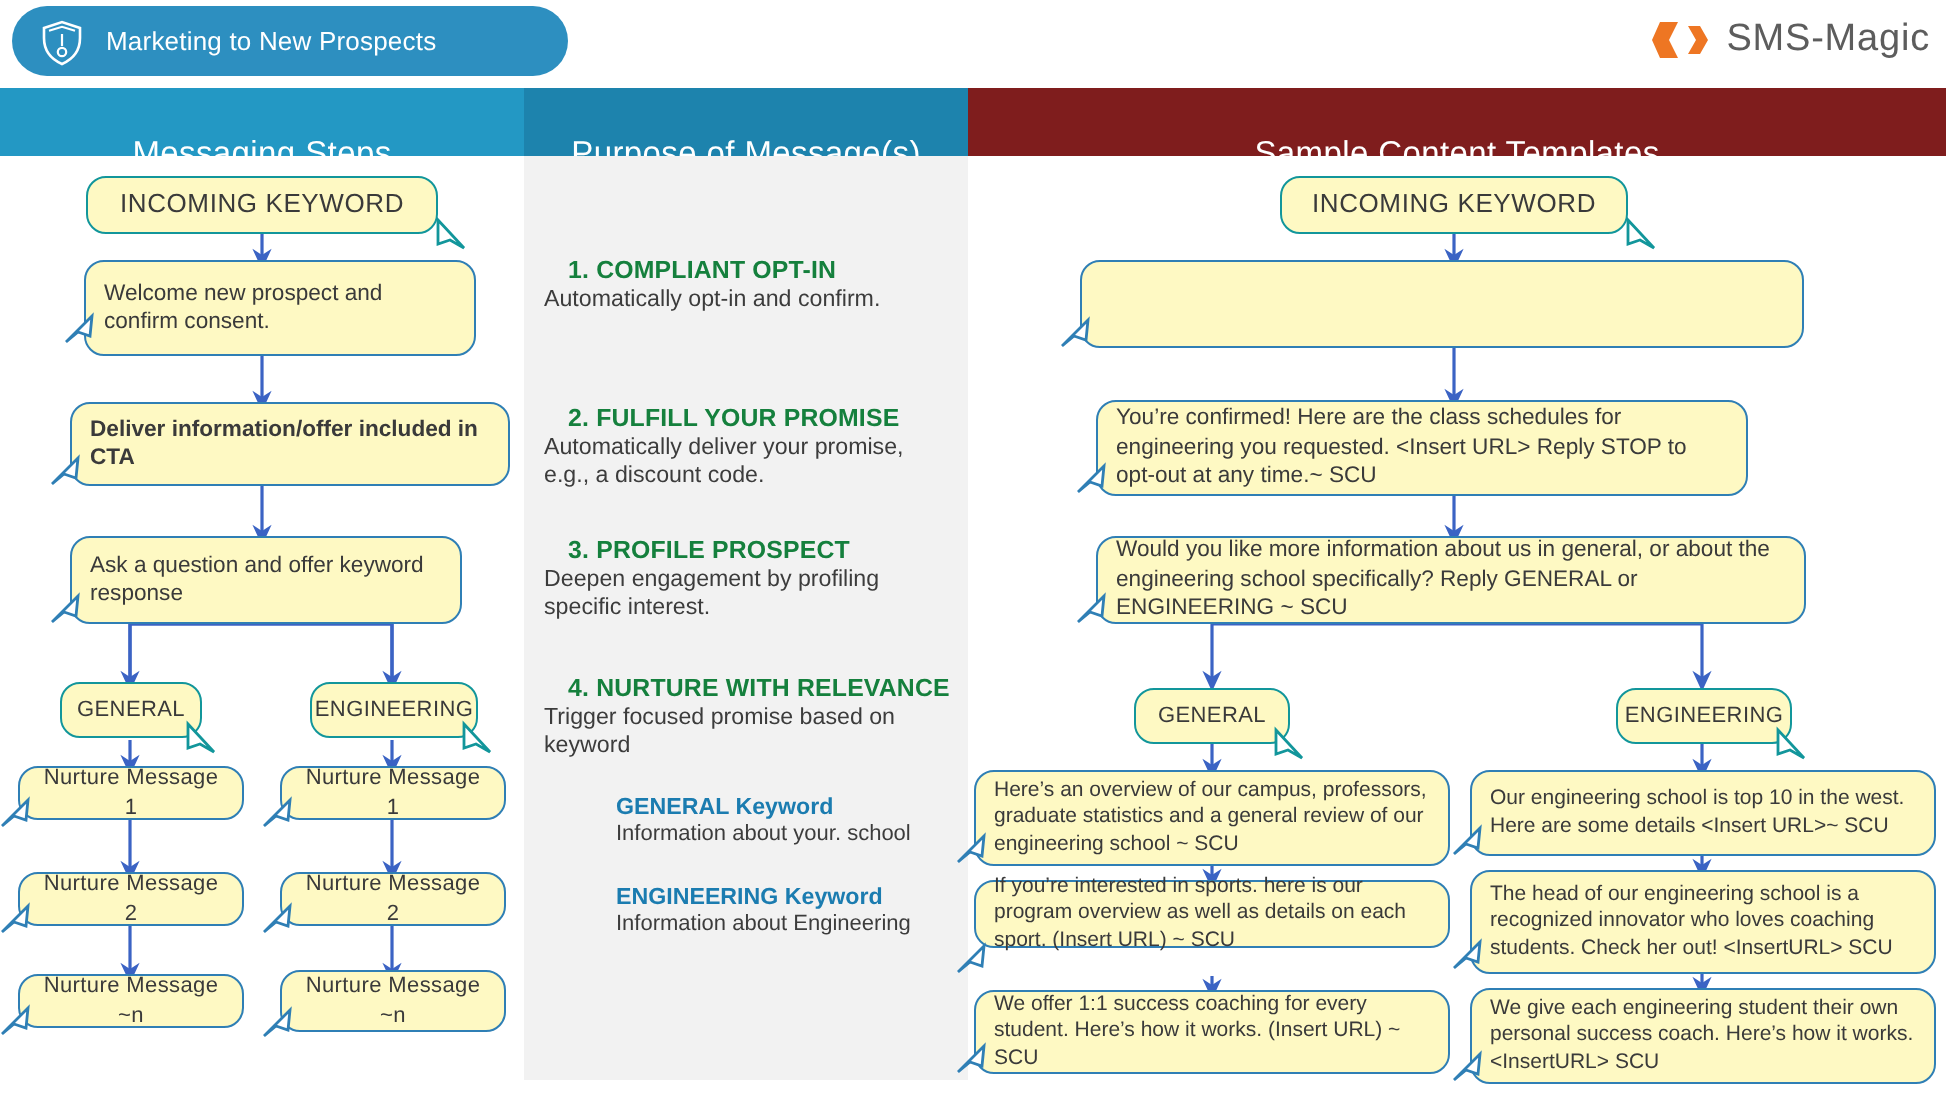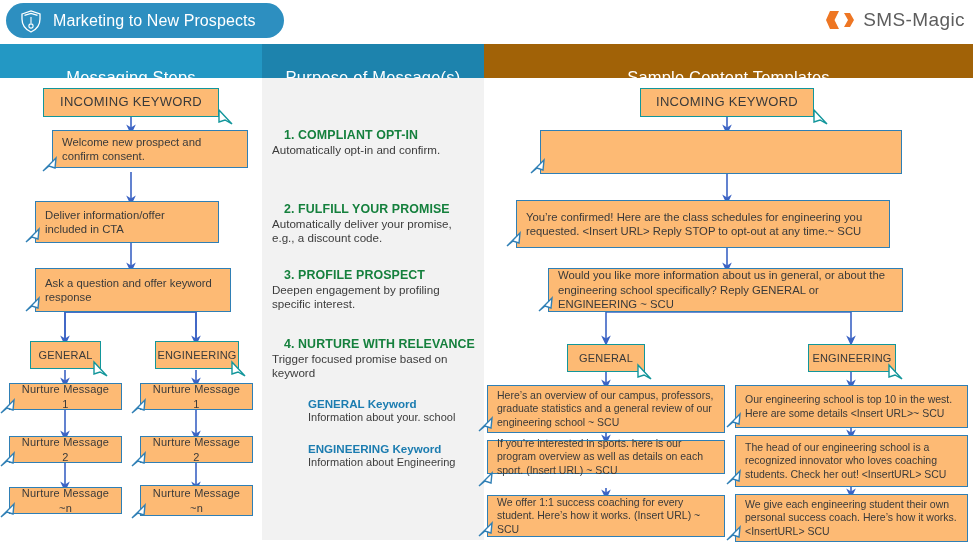--- a/index.html
+++ b/index.html
@@ -9,37 +9,37 @@
     position:relative;overflow:hidden;
   }
   
   #topbar{position:absolute;left:0;top:0;width:973px;height:44px;background:#ffffff;}
   #title-pill{
     position:absolute;left:6px;top:3px;height:35px;width:278px;
     background:#2d8fc0;border-radius:18px;display:flex;align-items:center;
   }
   #crest{width:26px;height:26px;margin-left:12px;flex:none;}
   #title-text{
-    color:#ffffff;font-size:16px;margin-left:9px;letter-spacing:.1px;white-space:nowrap;
+    color:#ffffff;font-size:13px;margin-left:9px;letter-spacing:.1px;white-space:nowrap;
   }
   #logo{position:absolute;right:8px;top:9px;display:flex;align-items:center;}
   #logo-mark{width:32px;height:20px;flex:none;}
   #logo-text{font-size:19px;color:#5d5d5d;margin-left:5px;letter-spacing:.4px;}
   
   .colhead{position:absolute;top:44px;height:34px;display:flex;align-items:center;justify-content:center;}
   .colhead span{color:#ffffff;font-size:16.5px;letter-spacing:.2px;margin-top:33px;}
   #head-left{left:0;width:262px;background:#2398c4;}
   #head-mid{left:262px;width:222px;background:#1d83ad;}
-  #head-right{left:484px;width:489px;background:#a16207;}
+  #head-right{left:484px;width:489px;background:#7f1d1d;}
   
   #panel-mid{position:absolute;left:262px;top:78px;width:222px;height:462px;background:#f2f2f2;}
   
   #canvas{position:absolute;left:0;top:0;width:973px;height:547px;pointer-events:none;}
   
-  .bub{position:absolute;box-sizing:border-box;border:1.4px solid #2a74c0;border-radius:0;background:#fdba74;
+  .bub{position:absolute;box-sizing:border-box;border:1.4px solid #2a74c0;border-radius:10px;background:#fef9c3;
        display:flex;align-items:center;color:#3a3a3a;}
   .bub.teal{border-color:#12969b;border-width:1.7px;}
   .bub.steel{border-color:#2f7fb5;}
   .bub .txt{padding:0 9px;line-height:1.28;}
   .ctr{justify-content:center;}
   .ctr .txt{text-align:center;}
   .kw .txt{font-size:13px;letter-spacing:.3px;color:#3a3a3a;}
   .lbl .txt{font-size:11px;letter-spacing:.2px;color:#3a3a3a;}
   .sm .txt{font-size:10.5px;}
   .md .txt{font-size:11.3px;}
@@ -147,28 +147,28 @@
   </g>
 </svg>
 
 <div class="bub teal kw ctr" style="left:43px;top:88px;width:176px;height:29px;">
   <div class="txt">INCOMING KEYWORD</div>
   <svg class="tail" style="left:174px;top:21px;" viewBox="0 0 16 17">
     <path d="M1 0 L14 14 L7 10 L1 12 Z" fill="#ffffff" stroke="#12969b" stroke-width="1.4"></path>
   </svg>
 </div>
 
-<div class="bub steel md" style="left:52px;top:130px;width:196px;height:38px;">
+<div class="bub steel md" style="left:42px;top:130px;width:196px;height:48px;">
   <div class="txt">Welcome new prospect and confirm consent.</div>
   <svg class="tail" style="left:-12px;top:25px;" viewBox="0 0 16 17">
     <path d="M15 2 L2 15 L8 10 L14 12 Z" fill="#ffffff" stroke="#2f7fb5" stroke-width="1.4"></path>
   </svg>
 </div>
 
-<div class="bub steel md" style="left:35px;top:201px;width:184px;height:42px;">
+<div class="bub steel md" style="left:35px;top:201px;width:220px;height:42px;font-weight:bold;">
   <div class="txt">Deliver information/offer included in CTA</div>
   <svg class="tail" style="left:-12px;top:25px;" viewBox="0 0 16 17">
     <path d="M15 2 L2 15 L8 10 L14 12 Z" fill="#ffffff" stroke="#2f7fb5" stroke-width="1.4"></path>
   </svg>
 </div>
 
 <div class="bub steel md" style="left:35px;top:268px;width:196px;height:44px;">
   <div class="txt">Ask a question and offer keyword response</div>
   <svg class="tail" style="left:-12px;top:27px;" viewBox="0 0 16 17">
     <path d="M15 2 L2 15 L8 10 L14 12 Z" fill="#ffffff" stroke="#2f7fb5" stroke-width="1.4"></path>
@@ -257,21 +257,21 @@
     <path d="M1 0 L14 14 L7 10 L1 12 Z" fill="#ffffff" stroke="#12969b" stroke-width="1.4"></path>
   </svg>
 </div>
 
 <div class="bub steel md" style="left:540px;top:130px;width:362px;height:44px;">
   <svg class="tail" style="left:-12px;top:27px;" viewBox="0 0 16 17">
     <path d="M15 2 L2 15 L8 10 L14 12 Z" fill="#ffffff" stroke="#2f7fb5" stroke-width="1.4"></path>
   </svg>
 </div>
 
-<div class="bub steel md" style="left:516px;top:200px;width:374px;height:48px;">
+<div class="bub steel md" style="left:548px;top:200px;width:326px;height:48px;">
   <div class="txt">You’re confirmed!  Here are the class schedules for engineering you requested. &lt;Insert URL&gt;  Reply STOP to opt-out at any time.~ SCU</div>
   <svg class="tail" style="left:-12px;top:30px;" viewBox="0 0 16 17">
     <path d="M15 2 L2 15 L8 10 L14 12 Z" fill="#ffffff" stroke="#2f7fb5" stroke-width="1.4"></path>
   </svg>
 </div>
 
 <div class="bub steel md" style="left:548px;top:268px;width:355px;height:44px;">
   <div class="txt">Would you like more information about us in general, or about the engineering school specifically? Reply GENERAL or ENGINEERING  ~ SCU</div>
   <svg class="tail" style="left:-12px;top:27px;" viewBox="0 0 16 17">
     <path d="M15 2 L2 15 L8 10 L14 12 Z" fill="#ffffff" stroke="#2f7fb5" stroke-width="1.4"></path>

